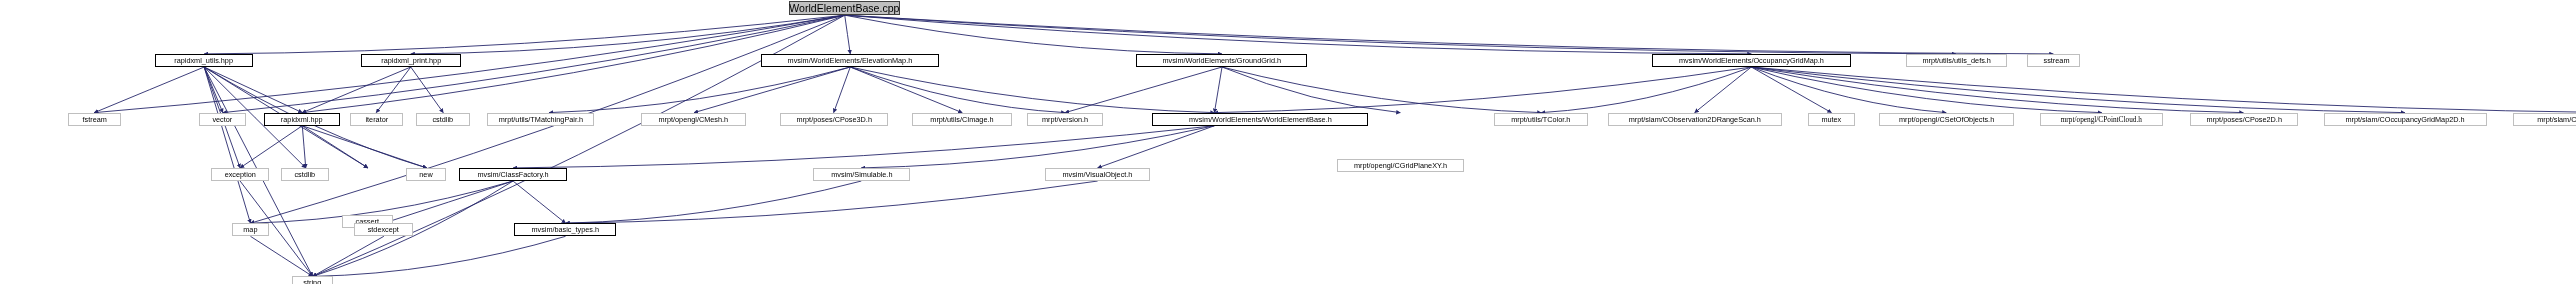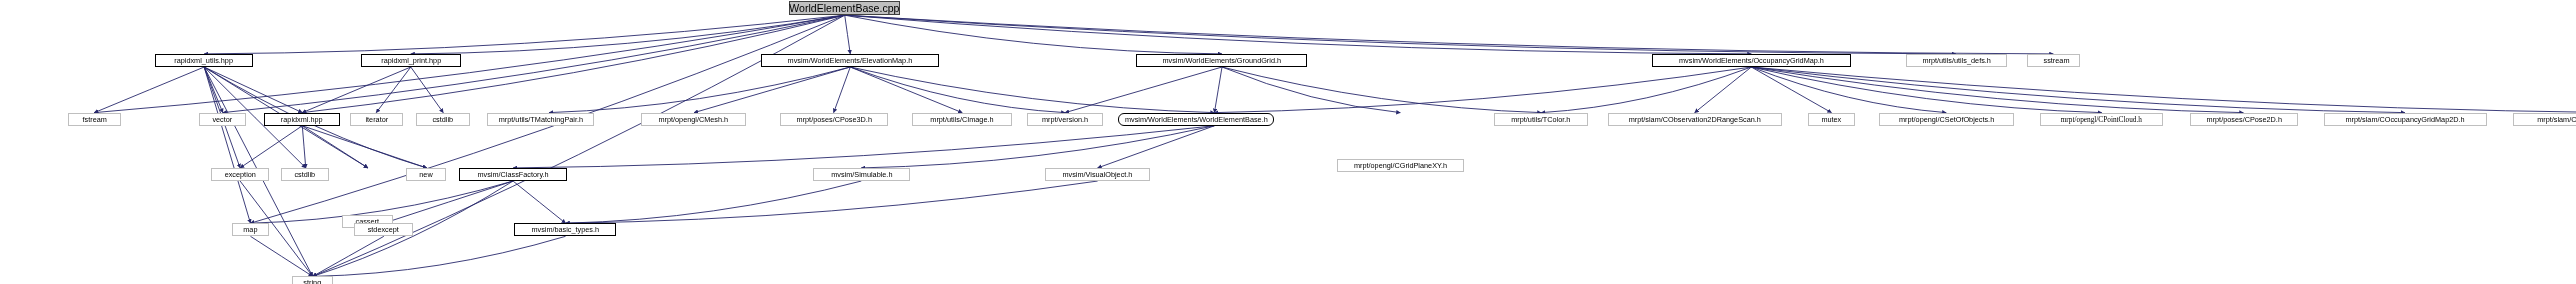--- a/index.html
+++ b/index.html
@@ -169,21 +169,21 @@
       </div>
       <div class="node " style="left: 780px; top: 113px; width: 108px;">
         <span>mrpt/poses/CPose3D.h</span>
       </div>
       <div class="node " style="left: 912px; top: 113px; width: 100px;">
         <span>mrpt/utils/CImage.h</span>
       </div>
       <div class="node " style="left: 1027px; top: 113px; width: 76px;">
         <span>mrpt/version.h</span>
       </div>
-      <div class="node bold" style="left: 1118px; top: 113px; width: 156px; border-radius: 6px;">
+      <div class="node bold" style="left: 1152px; top: 113px; width: 216px;">
         <span>mvsim/WorldElements/WorldElementBase.h</span>
       </div>
       <div class="node " style="left: 1337px; top: 113px; width: 127px; margin-top: 46px;">
         <span>mrpt/opengl/CGridPlaneXY.h</span>
       </div>
       <div class="node " style="left: 1494px; top: 113px; width: 94px;">
         <span>mrpt/utils/TColor.h</span>
       </div>
       <div class="node " style="left: 1608px; top: 113px; width: 174px;">
         <span>mrpt/slam/CObservation2DRangeScan.h</span>

